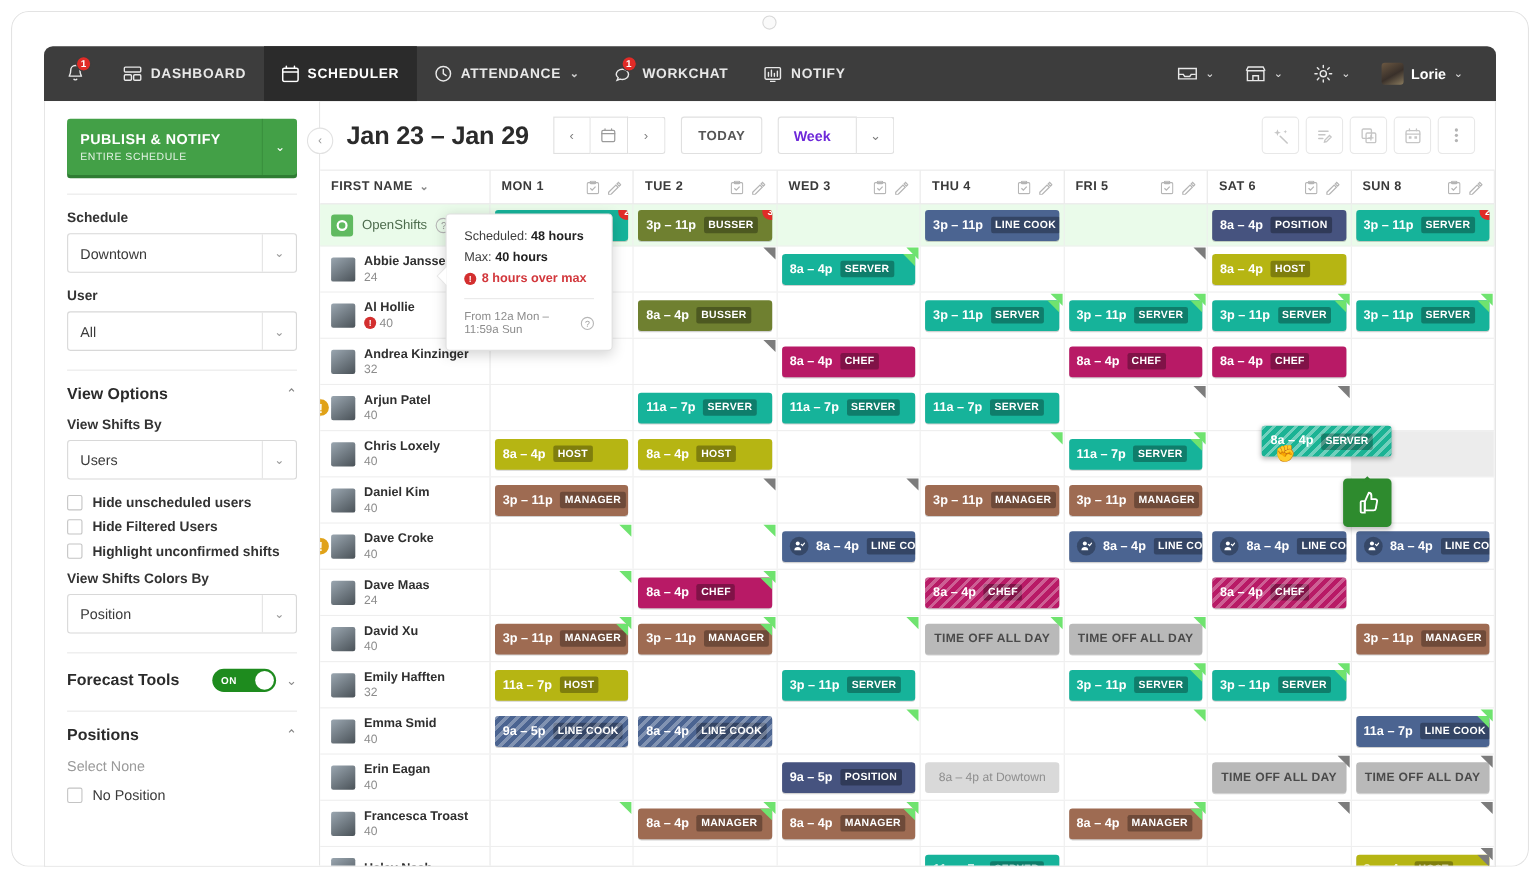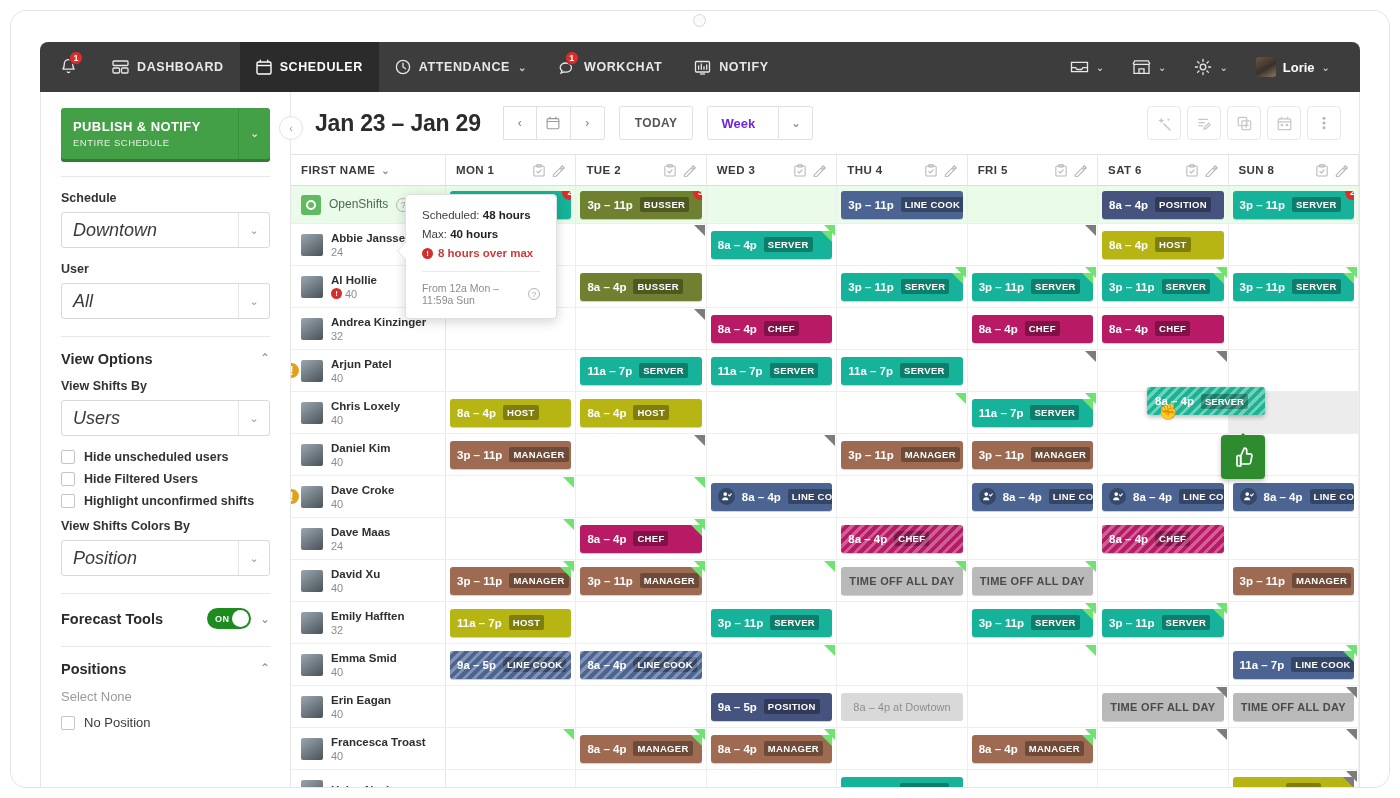--- a/index.html
+++ b/index.html
@@ -90,42 +90,42 @@
     display: flex; align-items: center; justify-content: center; font-size: 11px;
   }
   .hr { height: 1px; background: #e8e8e8; margin: 17px 0 14px 0; }
   .fld-label { font-size: 12.5px; font-weight: bold; color: #333; margin-bottom: 7px; }
   .select {
     display: flex; height: 36px; border: 1px solid #d8d8d8; border-radius: 3px;
     align-items: stretch; margin-bottom: 14px; background: #fff; cursor: pointer;
   }
   .select .val {
     flex: 1; display: flex; align-items: center; padding: 0 11px;
-    font-size: 18px; color: #3a3a3a; font-style: italic;
+    font-size: 13px; color: #3a3a3a;
   }
   .select .arw {
     width: 31px; border-left: 1px solid #e4e4e4; color: #999;
     display: flex; align-items: center; justify-content: center; font-size: 11px;
   }
   .sec-head {
     display: flex; align-items: flex-start; justify-content: space-between;
     margin: 2px 0 12px 0;
   }
   .sec-head .ttl { font-size: 14.5px; font-weight: bold; color: #2b2b2b; }
   .sec-head .caret { color: #8a8a8a; font-size: 12px; }
   .chk-row {
     display: flex; align-items: center; gap: 9px; margin-bottom: 8px; cursor: pointer;
   }
   .chk { width: 14px; height: 14px; border: 1px solid #c4c4c4; border-radius: 2px; flex: none; }
   .chk-row span { font-size: 12.5px; font-weight: bold; color: #333; }
   .toggle-row {
     display: flex; align-items: center; justify-content: space-between; margin: 4px 0 2px 0;
   }
   .toggle {
-    width: 44px; height: 21px; border-radius: 11px; background: #1e8b1e;
+    width: 58px; height: 21px; border-radius: 11px; background: #1e8b1e;
     display: flex; align-items: center; position: relative; cursor: pointer; text-align: center;
   }
   .toggle .lbl { font-size: 9px; font-weight: bold; color: #fff; margin-left: 8px; letter-spacing: .5px; }
   .toggle .knob {
     position: absolute; right: 2px; top: 2px; width: 17px; height: 17px;
     border-radius: 50%; background: #fff;
   }
   .muted-link { font-size: 13px; color: #9a9a9a; margin: 4px 0 11px 0; cursor: pointer; }
 
   

